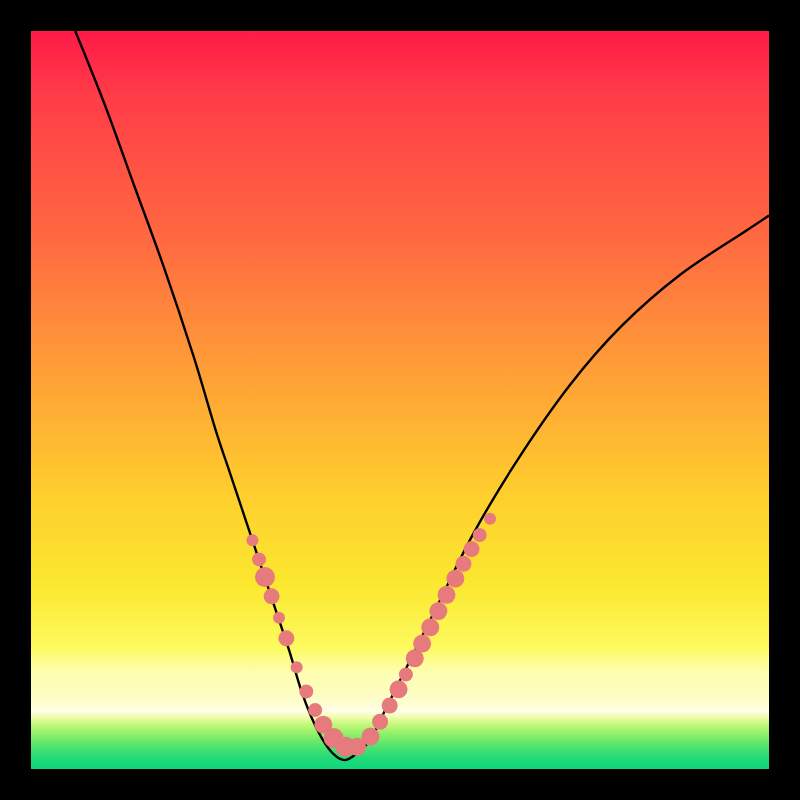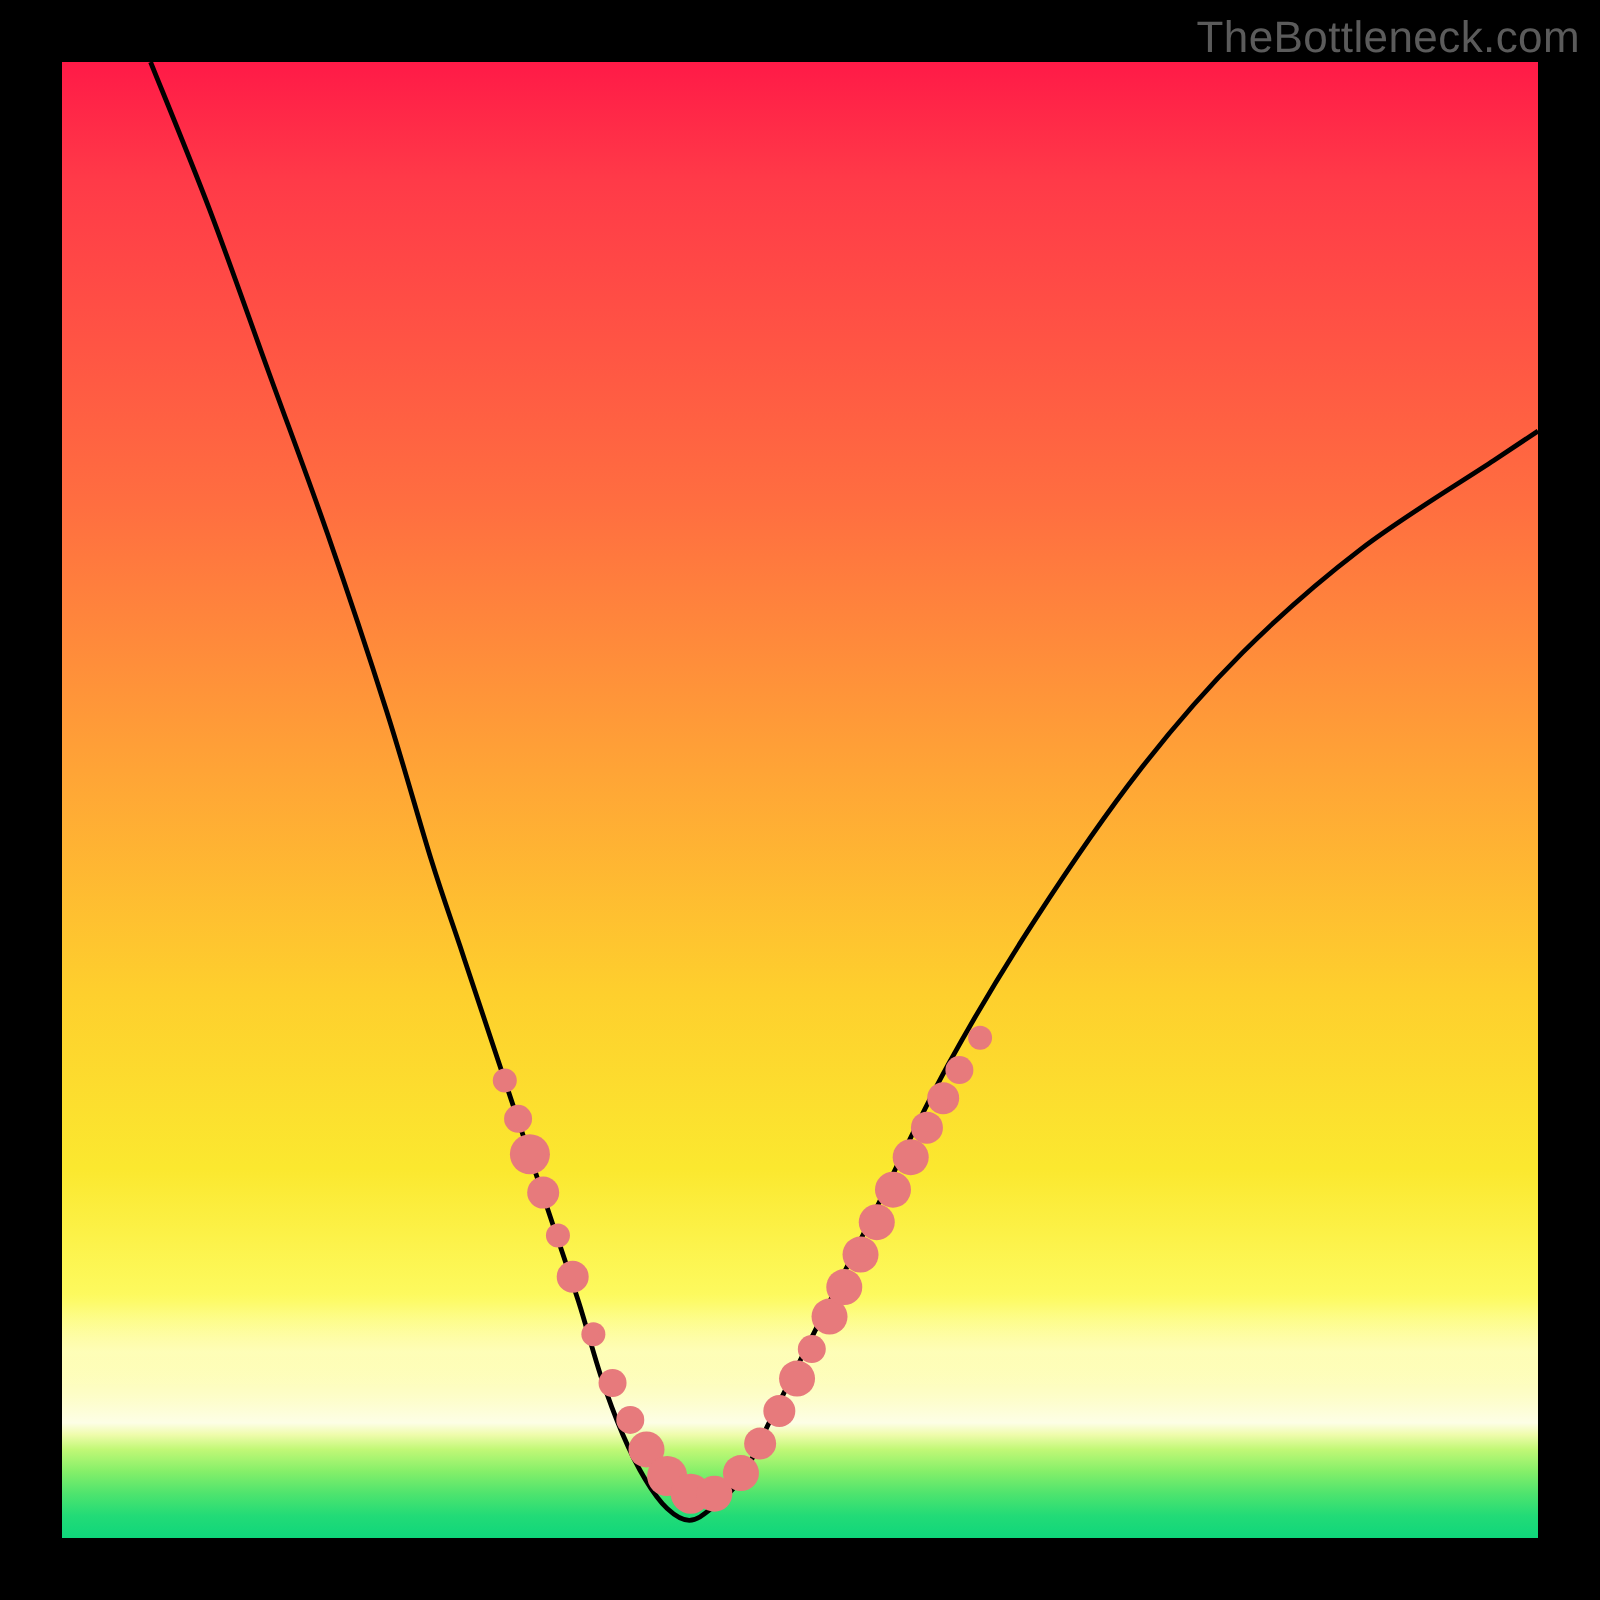--- a/index.html
+++ b/index.html
@@ -77,21 +77,20 @@
     position: absolute;
     left: 0; top: 0;
     width: 738px;
     height: 738px;
   }
 </style>
 </head>
 <body>
 
 <div class="frame">
-  <div class="watermark">TheBottleneck.com</div>
   <div class="plot">
     <div class="bg-gradient"></div>
     <div class="band-highlight"></div>
     <svg class="curve" viewBox="0 0 738 738">
       <g id="curve-path-group">
           <path d="M 44.28 0.00 C 49.20 12.30, 63.96 47.97, 73.80 73.80 C 83.64 99.63, 93.48 127.92, 103.32 154.98 C 113.16 182.04, 123.00 207.87, 132.84 236.16 C 142.68 264.45, 153.75 297.66, 162.36 324.72 C 170.97 351.78, 178.35 378.84, 184.50 398.52 C 190.65 418.20, 194.34 428.04, 199.26 442.80 C 204.18 457.56, 209.10 472.32, 214.02 487.08 C 218.94 501.84, 223.86 516.60, 228.78 531.36 C 233.70 546.12, 238.62 560.88, 243.54 575.64 C 248.46 590.40, 254.00 606.39, 258.30 619.92 C 262.61 633.45, 265.68 645.75, 269.37 656.82 C 273.06 667.89, 276.75 677.73, 280.44 686.34 C 284.13 694.95, 287.82 702.33, 291.51 708.48 C 295.20 714.63, 298.89 719.80, 302.58 723.24 C 306.27 726.68, 309.96 729.14, 313.65 729.14 C 317.34 729.14, 320.42 726.68, 324.72 723.24 C 329.03 719.80, 334.56 715.86, 339.48 708.48 C 344.40 701.10, 348.09 691.26, 354.24 678.96 C 360.39 666.66, 367.77 651.90, 376.38 634.68 C 384.99 617.46, 394.83 597.78, 405.90 575.64 C 416.97 553.50, 429.27 526.44, 442.80 501.84 C 456.33 477.24, 471.09 452.64, 487.08 428.04 C 503.07 403.44, 521.52 376.38, 538.74 354.24 C 555.96 332.10, 571.95 313.65, 590.40 295.20 C 608.85 276.75, 628.53 259.53, 649.44 243.54 C 670.35 227.55, 701.10 209.10, 715.86 199.26 C 730.62 189.42, 734.31 186.96, 738.00 184.50 " fill="none" stroke="#000000" stroke-width="2.4"></path>
         </g>
       <g id="markers-group">
           <circle cx="221.40" cy="509.22" r="6" fill="#e77a7c" stroke="#e77a7c" stroke-width="0"></circle>
           <circle cx="228.04" cy="528.41" r="7" fill="#e77a7c" stroke="#e77a7c" stroke-width="0"></circle>

